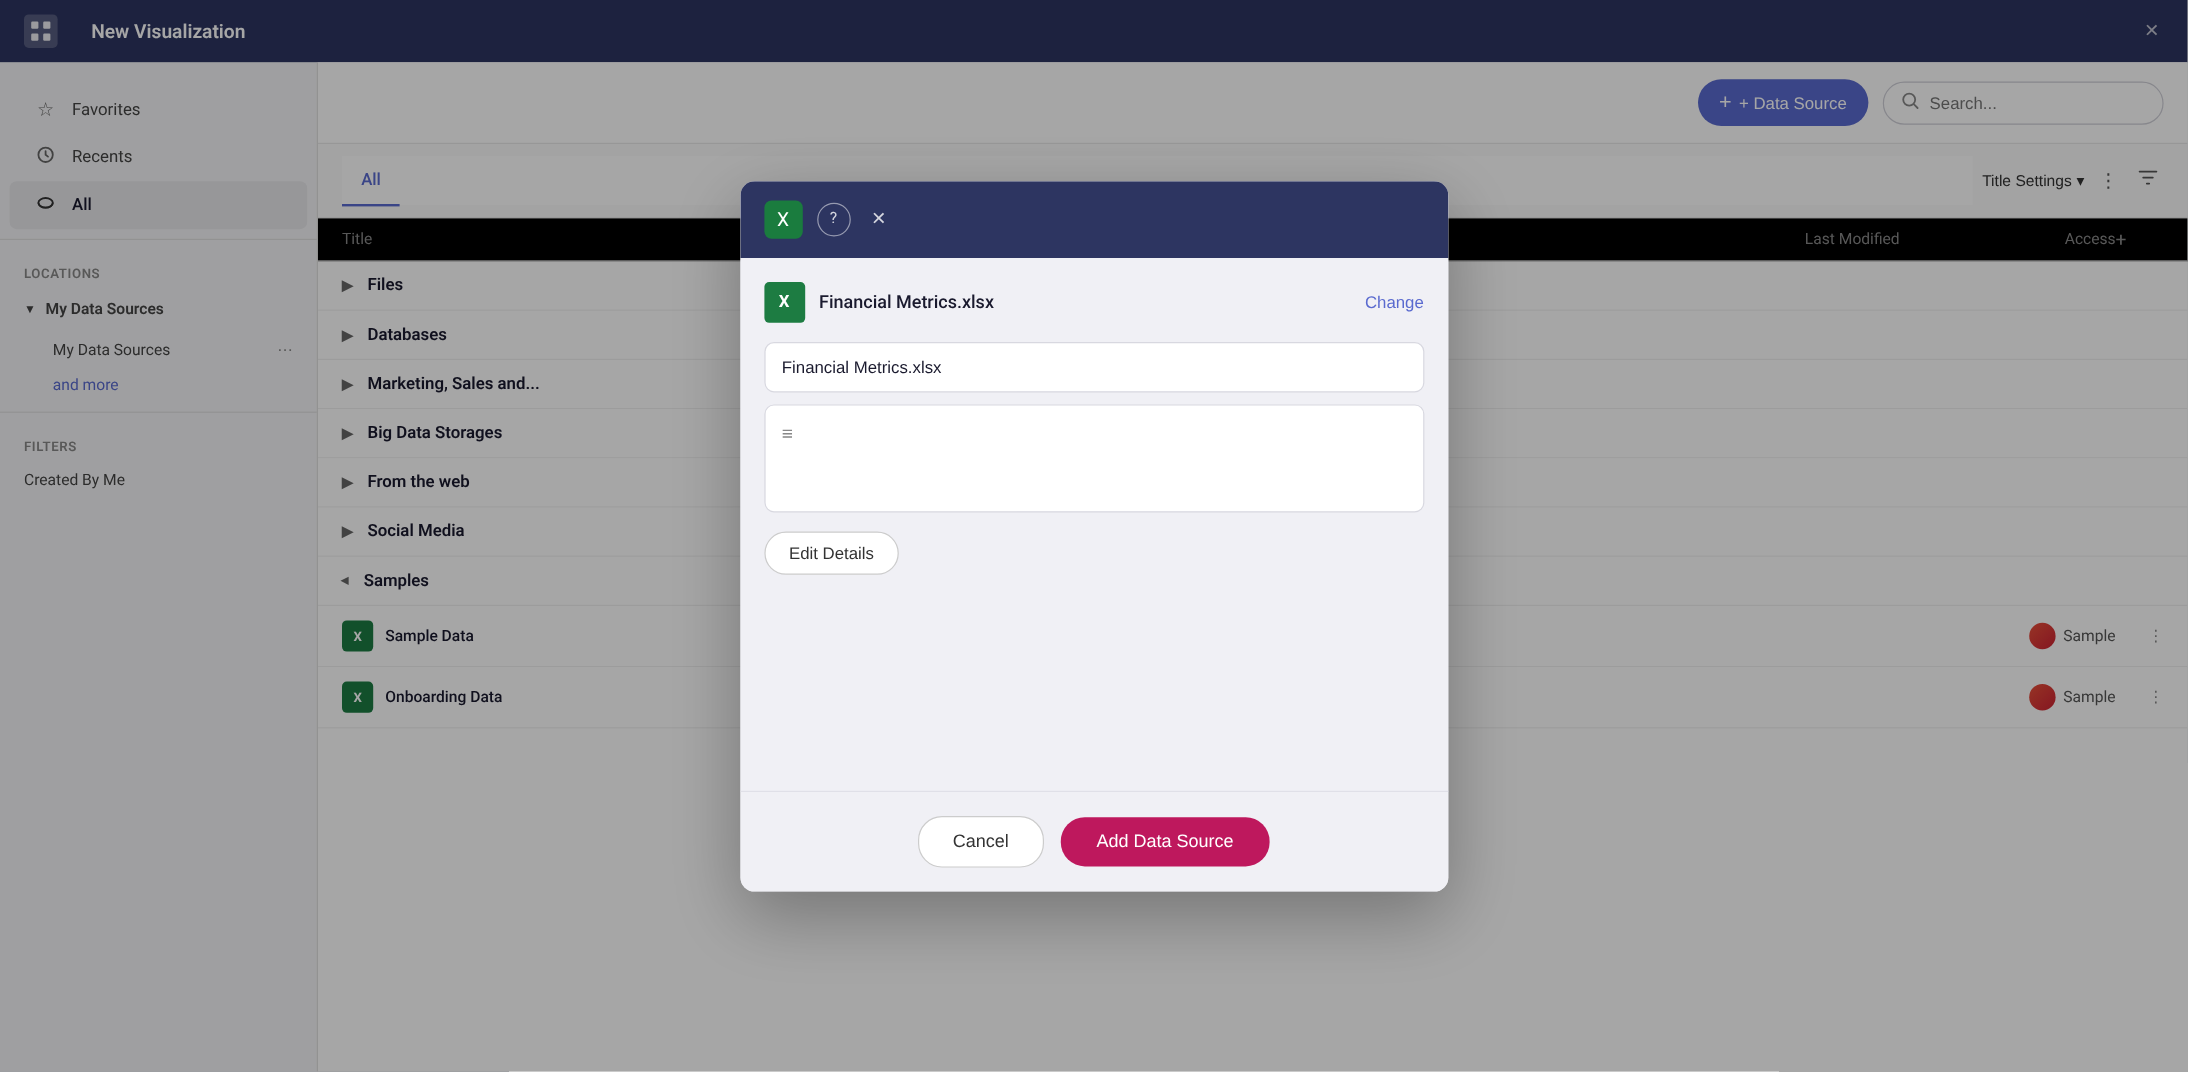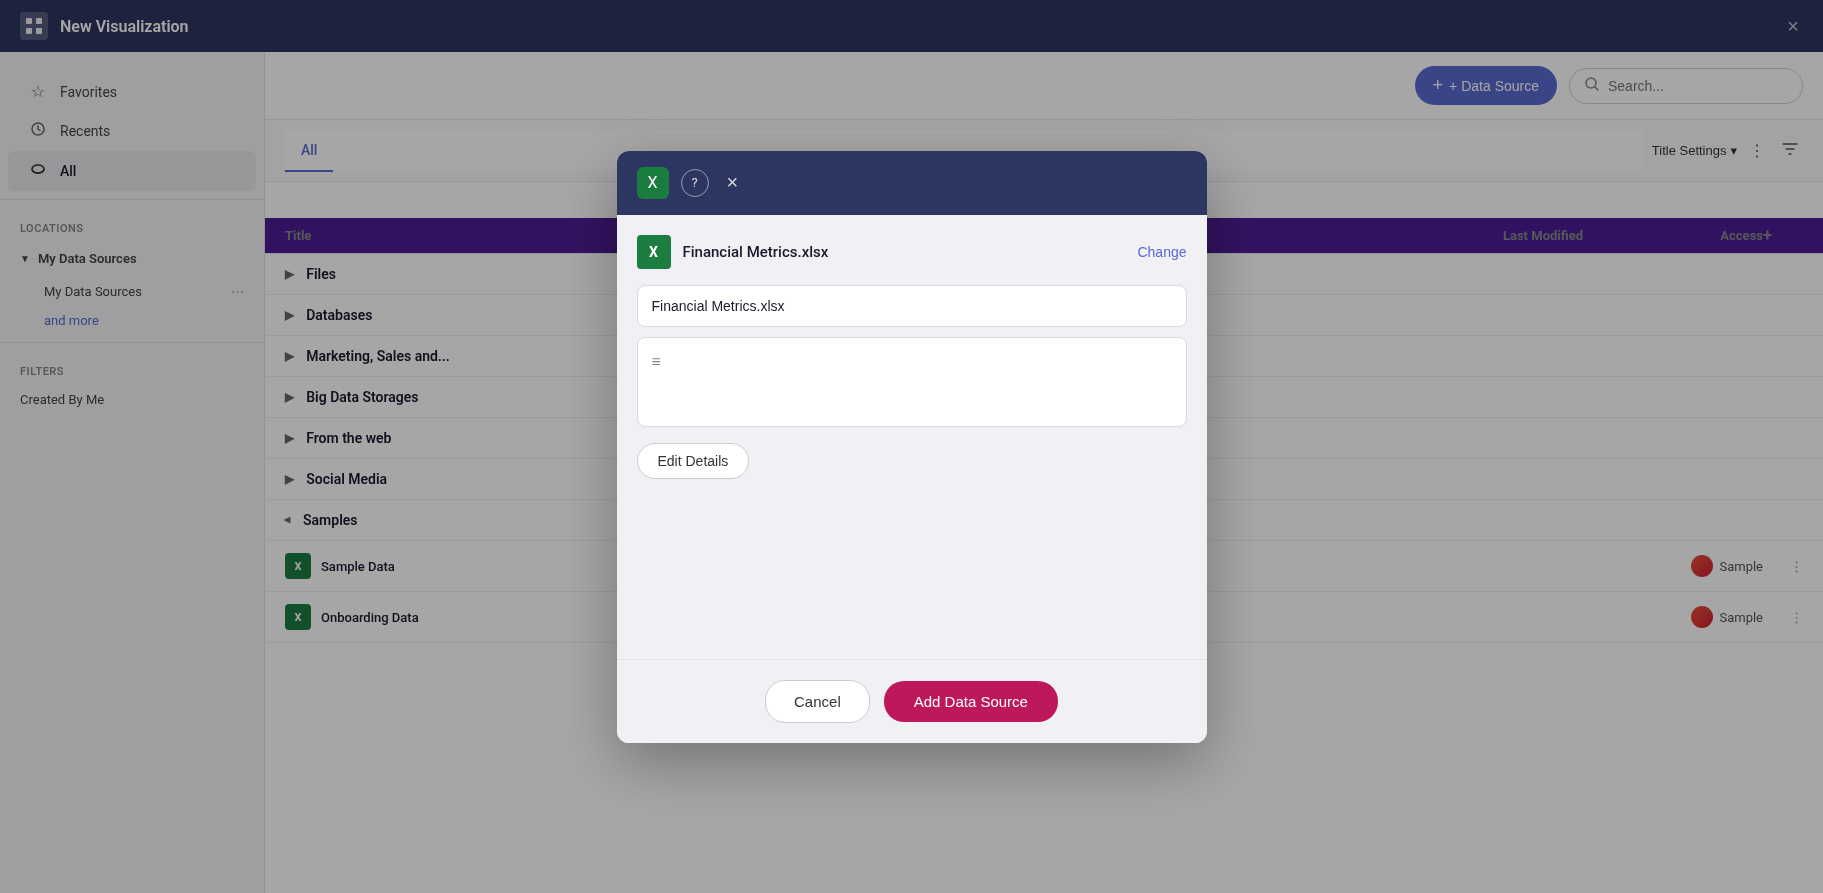--- a/index.html
+++ b/index.html
@@ -16,21 +16,21 @@
       background: #2d3561;
       height: 52px;
       display: flex;
       align-items: center;
       padding: 0 20px;
       justify-content: space-between;
     }
     .topbar-left {
       display: flex;
       align-items: center;
-      gap: 12px;
+      gap: 28px;
       color: white;
       font-size: 16px;
       font-weight: 600;
     }
     .topbar-logo {
       width: 28px;
       height: 28px;
       background: rgba(255,255,255,0.2);
       border-radius: 4px;
       display: flex;
@@ -204,25 +204,24 @@
       cursor: pointer;
       color: #555;
       font-size: 16px;
       padding: 4px;
     }
     .table-cols-header {
       display: flex;
       align-items: center;
       padding: 8px 20px;
       border-bottom: 1px solid #e8e8e8;
-      background: #4c1d95;
+      background: #000000;
       font-size: 13px;
       color: #888;
-      font-weight: 700;
-      margin-top: 36px;
+      font-weight: 400;
     }
     .col-title { flex: 1; }
     .col-last-modified { width: 200px; text-align: right; }
     .col-access { width: 180px; text-align: right; }
     .col-actions { width: 40px; }
     .table-row {
       display: flex;
       align-items: center;
       padding: 12px 20px;
       border-bottom: 1px solid #f0f0f0;

